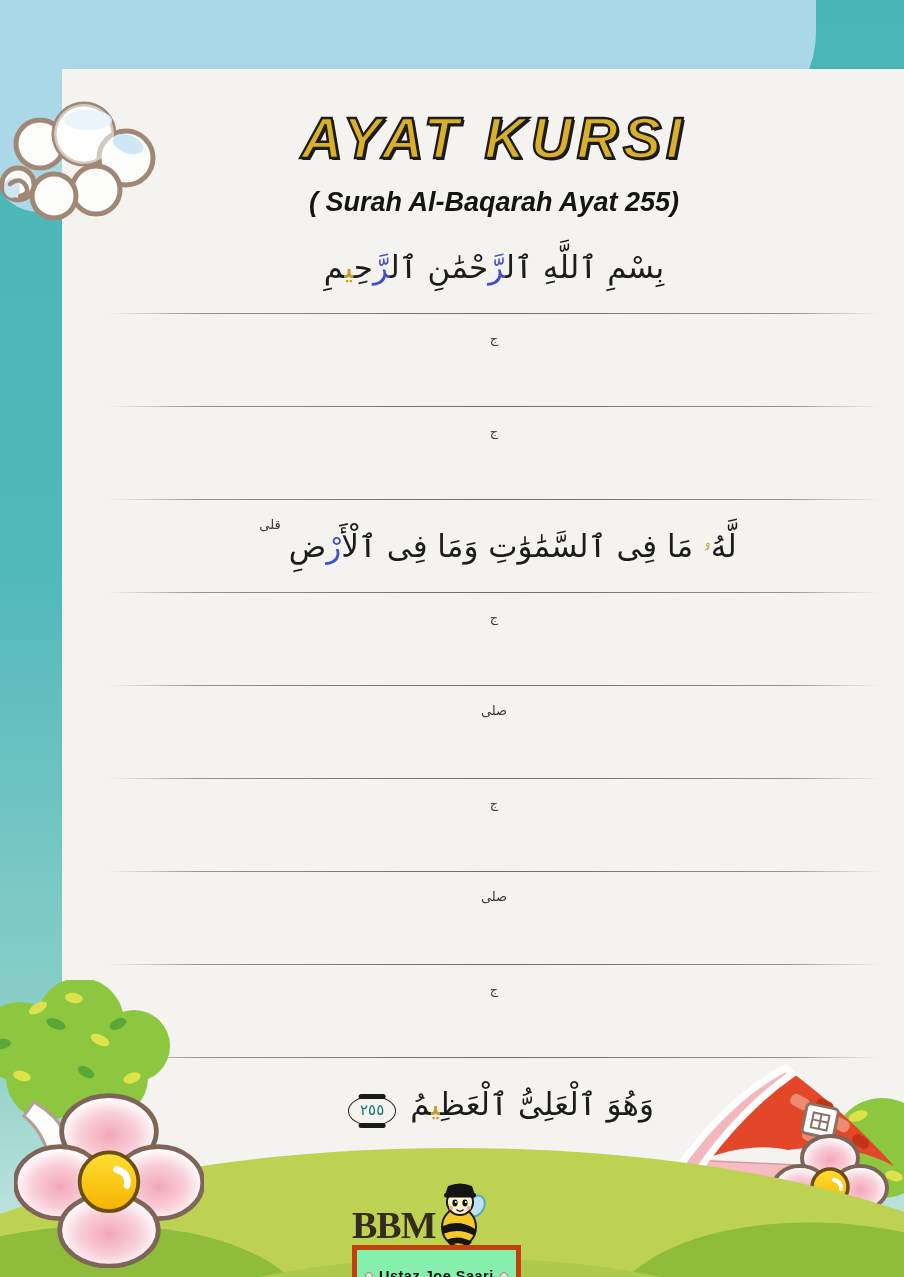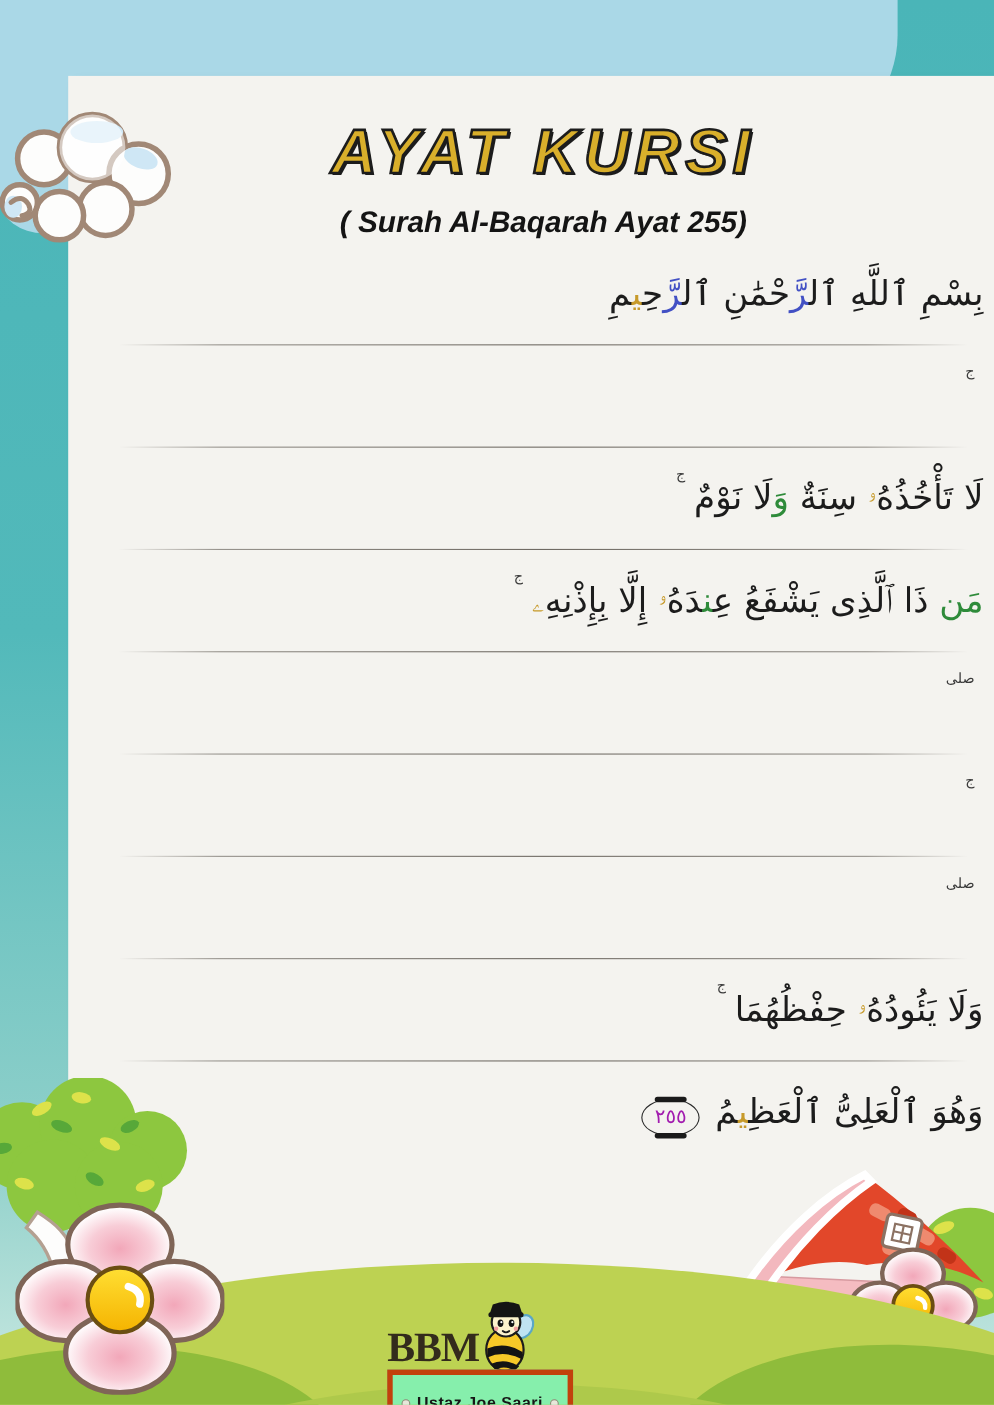--- a/index.html
+++ b/index.html
@@ -18,31 +18,31 @@
   .title-wrap{position:absolute;top:36px;left:0;right:0;text-align:center;}
   .title{font-size:57px;font-weight:bold;font-style:italic;letter-spacing:5px;
          color:#d9af2b;-webkit-text-stroke:2.4px #1c1c1c;
          text-shadow:2px 2px 0 #1c1c1c;}
   .subtitle{margin-top:16px;font-size:27px;font-weight:bold;font-style:italic;
             color:#141414;letter-spacing:0px;}
 
   
   .lines{position:absolute;top:152px;left:32px;right:32px;}
   .ayah-row{position:relative;height:93px;display:flex;align-items:center;
-            justify-content:flex-start;direction:rtl;}
+            justify-content:center;direction:rtl;}
   .ayah-row:not(:last-child)::after{content:"";position:absolute;bottom:0;left:14px;right:14px;height:1.5px;
             background:linear-gradient(90deg,rgba(110,105,98,0) 0%,rgba(110,105,98,.7) 12%,#6e6962 50%,rgba(110,105,98,.7) 88%,rgba(110,105,98,0) 100%);}
   .ar{font-family:"DejaVu Sans", sans-serif;font-size:31px;line-height:1.55;
       color:var(--c-k,#1c1c1c);white-space:nowrap;}
   .seg-k{color:var(--c-k)} .seg-r{color:var(--c-r)} .seg-g{color:var(--c-g)}
   .seg-b{color:var(--c-b)} .seg-y{color:var(--c-y)}
   .waqf{font-family:"DejaVu Sans", sans-serif;font-size:13px;color:#3a3a3a;
         transform:translateY(-22px);margin:0 8px;}
   .ayah-num{display:inline-block;position:relative;margin:0 14px;padding:2px 11px;
-        border:1.6px solid #2a2a2a;border-radius:50%;font-size:18px;color:#a21caf;}
+        border:1.6px solid #2a2a2a;border-radius:50%;font-size:15px;color:#0f766e;}
   .ayah-num::before,.ayah-num::after{content:"";position:absolute;left:50%;transform:translateX(-50%);
         width:58%;height:5px;background:#1a1a1a;border-radius:3px;}
   .ayah-num::before{top:-3px}.ayah-num::after{bottom:-3px}
 
   
   .cloud{position:absolute;left:-12px;top:92px;z-index:3;}
   .tree{position:absolute;left:-18px;top:980px;z-index:3;}
   .house{position:absolute;left:662px;top:1056px;z-index:3;}
   .hill{position:absolute;border-radius:50%;z-index:4;}
   .hill-main{left:-170px;top:1148px;width:1250px;height:420px;background:#bdd252;}
@@ -77,38 +77,39 @@
     <div class="subtitle">( Surah Al-Baqarah Ayat 255)</div>
   </div>
   <div class="lines">
       <div class="ayah-row">
         <span class="ar" dir="rtl"><span class="seg seg-k">بِسْمِ ٱللَّهِ ٱل‍</span><span class="seg seg-b">‍رَّ</span><span class="seg seg-k">حْمَٰنِ ٱل‍</span><span class="seg seg-b">‍رَّ</span><span class="seg seg-k">حِ‍</span><span class="seg seg-y">‍ي‍</span><span class="seg seg-k">‍مِ</span></span>
       </div>
       <div class="ayah-row">
         <span class="waqf">ج</span>
       </div>
       <div class="ayah-row">
-        <span class="ar" dir="rtl"><span class="seg seg-k">لَا تَأْخُذُهُ</span><span class="seg seg-y">ۥ</span><span class="seg seg-k"> سِنَةٌ </span><span class="seg seg-g">وَ</span><span class="seg seg-k">لَا نَوْمٌ</span></span>
-        <span class="waqf">ج</span>
-      </div>
-      <div class="ayah-row">
-        <span class="ar" dir="rtl"><span class="seg seg-g">مَن</span><span class="seg seg-k"> ذَا ٱلَّذِى يَشْفَعُ عِ‍</span><span class="seg seg-g">‍ن‍</span><span class="seg seg-k">‍دَهُ</span><span class="seg seg-y">ۥ</span><span class="seg seg-k"> إِلَّا بِإِذْنِهِ</span><span class="seg seg-y">ۦ</span></span>
+        <span class="waqf">ج</span>
+      </div>
+      <div class="ayah-row">
+        <span class="ar" dir="rtl"><span class="seg seg-k">لَّهُ</span><span class="seg seg-y">ۥ</span><span class="seg seg-k"> مَا فِى ٱلسَّمَٰوَٰتِ وَمَا فِى ٱلْأَ</span><span class="seg seg-b">رْ</span><span class="seg seg-k">ضِ</span></span>
+        <span class="waqf">قلى</span>
+      </div>
+      <div class="ayah-row">
         <span class="waqf">ج</span>
       </div>
       <div class="ayah-row">
         <span class="waqf">صلى</span>
       </div>
       <div class="ayah-row">
         <span class="waqf">ج</span>
       </div>
       <div class="ayah-row">
         <span class="waqf">صلى</span>
       </div>
       <div class="ayah-row">
-        <span class="ar" dir="rtl"><span class="seg seg-k">وَلَا يَئُودُهُ</span><span class="seg seg-y">ۥ</span><span class="seg seg-k"> حِفْظُهُمَا</span></span>
         <span class="waqf">ج</span>
       </div>
       <div class="ayah-row">
         <span class="ar" dir="rtl"><span class="seg seg-k">وَهُوَ ٱلْعَلِىُّ ٱلْعَظِ‍</span><span class="seg seg-y">‍ي‍</span><span class="seg seg-k">‍مُ</span><span class="ayah-num">٢٥٥</span></span>
       </div>
     </div>
 </div>
 
 <svg class="cloud" width="190" height="150" viewBox="0 0 190 150">
   <g stroke="#a18876" stroke-width="5" fill="#fdfdfc" stroke-linecap="round">

